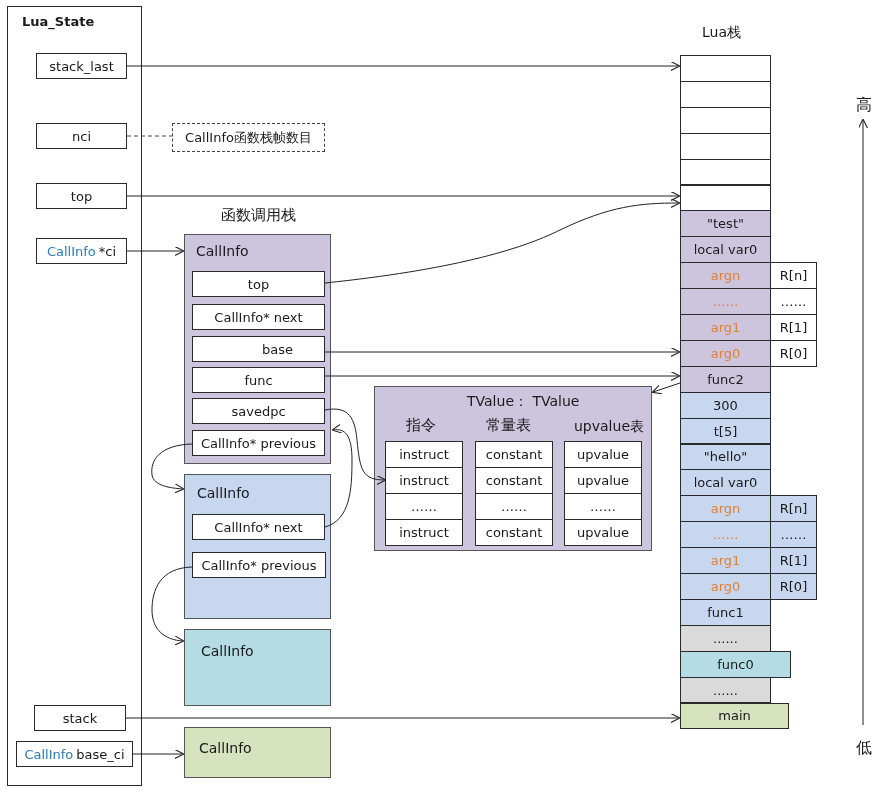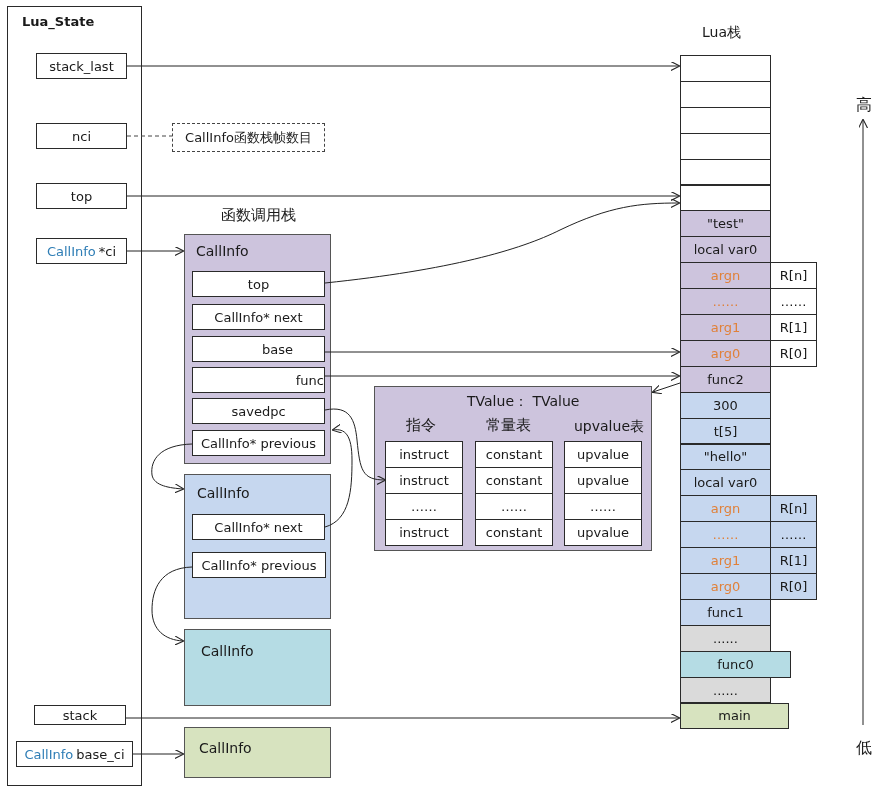--- a/index.html
+++ b/index.html
@@ -32,42 +32,42 @@
 <div class="box dashed" style="left:172px;top:123px;width:153px;height:29px;">
     <span>CallInfo函数栈帧数目</span>
   </div>
 <div class="box" style="left:36px;top:183px;width:91px;height:26px;">
     <span>top</span>
   </div>
 <div class="box" style="left:36px;top:238px;width:91px;height:26px;">
     <span class="blue">CallInfo</span>
     <span style="margin-left:3px;">*ci</span>
   </div>
-<div class="box" style="left:34px;top:705px;width:92px;height:20px;">
+<div class="box" style="left:34px;top:705px;width:92px;height:26px;">
     <span>stack</span>
   </div>
 <div class="box" style="left:16px;top:741px;width:117px;height:26px;">
     <span class="blue">CallInfo</span>
     <span style="margin-left:3px;">base_ci</span>
   </div>
 
 <div class="title cjk" style="left:221px;top:206px;">函数调用栈</div>
 
 <div class="abs purple" style="left:184px;top:234px;width:147px;height:230px;border:1px solid #555;"></div>
 <div class="title" style="left:196px;top:243px;">CallInfo</div>
 <div class="box" style="left:192px;top:271px;width:133px;height:26px;">
     <span>top</span>
   </div>
 <div class="box" style="left:192px;top:304px;width:133px;height:26px;">
     <span>CallInfo* next</span>
   </div>
 <div class="box" style="left:192px;top:336px;width:133px;height:26px;padding-left:38px;">
     <span>base</span>
   </div>
-<div class="box" style="left:192px;top:367px;width:133px;height:26px;justify-content:flex-end;">
+<div class="box" style="left:192px;top:367px;width:133px;height:26px;">
     <span>func</span>
   </div>
 <div class="box" style="left:192px;top:398px;width:133px;height:26px;">
     <span>savedpc</span>
   </div>
 <div class="box" style="left:192px;top:430px;width:133px;height:26px;">
     <span>CallInfo* previous</span>
   </div>
 
 <div class="abs lblue" style="left:184px;top:474px;width:147px;height:145px;border:1px solid #555;"></div>

